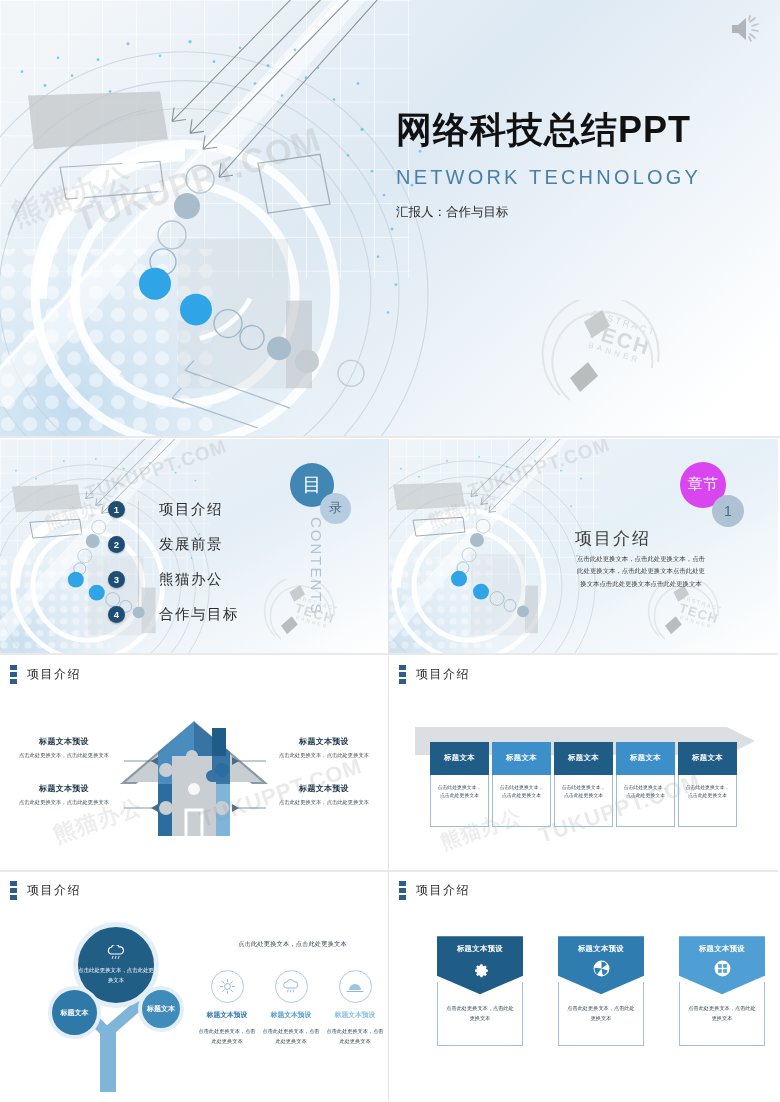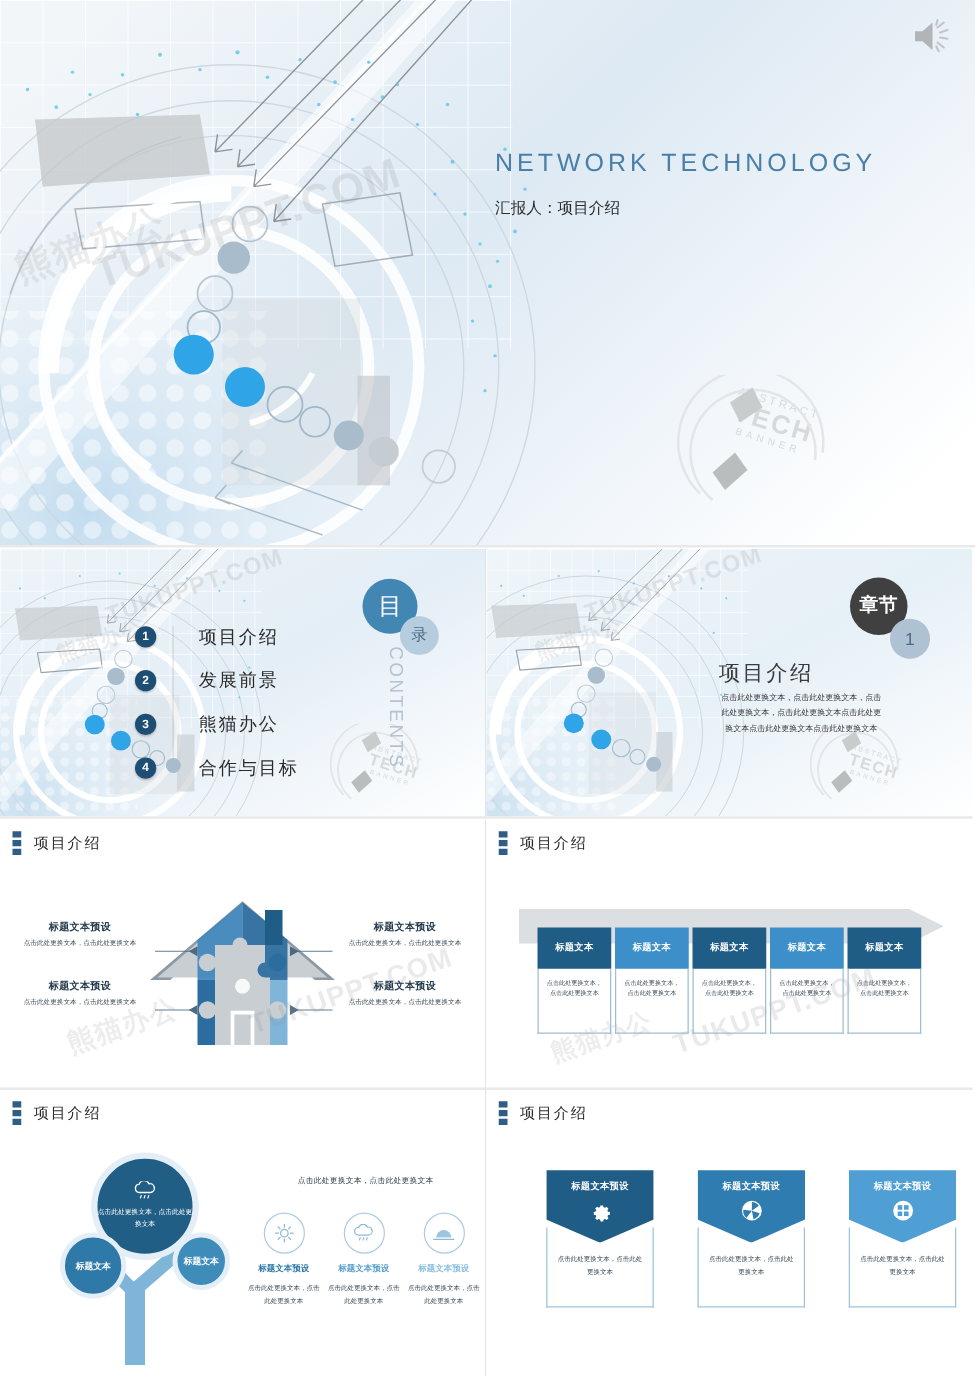--- a/index.html
+++ b/index.html
@@ -87,23 +87,23 @@
   }
   .contents-v {
     position: absolute; left: 18px; top: 54px;
     font-size: 15px; letter-spacing: 2px; color: #b4c3cf;
     writing-mode: vertical-rl;
   }
 
   
   .chap-badge { position: absolute; right: 52px; top: 23px; }
   .chap-circle {
-    width: 46px; height: 46px; border-radius: 50%; background: #404040;
+    width: 46px; height: 46px; border-radius: 50%; background: #d946ef;
     display: flex; align-items: center; justify-content: center;
-    color: #fff; font-size: 15px; font-weight: 700; letter-spacing: .5px;
+    color: #fff; font-size: 15px; font-weight: 400; letter-spacing: .5px;
   }
   .chap-num {
     position: absolute; left: 32px; top: 33px;
     width: 32px; height: 32px; border-radius: 50%; background: #aec2d3;
     display: flex; align-items: center; justify-content: center;
     color: #4a6b86; font-size: 14px;
   }
   .chap-title { position: absolute; left: 186px; top: 88px; font-size: 17px; color: #3b3b3b; letter-spacing: 2px; }
   .chap-body {
     position: absolute; left: 186px; top: 114px; width: 132px;
@@ -322,22 +322,23 @@
         <path d="M22 8 L27 4"></path>
           <path d="M24 12 L30 10"></path>
           <path d="M24 16 L30 17"></path>
         <path d="M22 20 L27 24"></path>
           <path d="M21 23 L23 27"></path>
           <path d="M21 6 L22 2"></path>
       </g>
     </svg>
 
     <div class="hero-text">
+      <div class="hero-cn">网络科技总结PPT</div>
       <div class="hero-en">NETWORK TECHNOLOGY</div>
-      <div class="hero-author">汇报人：项目介绍</div>
+      <div class="hero-author">汇报人：合作与目标</div>
     </div>
   </div>
 
   <div class="slide half">
     <div class="bg">
       <svg viewBox="0 0 389 216" preserveAspectRatio="none">
         <defs>
           <linearGradient id="tgrad" x1="0" y1="0" x2="1" y2="1">
             <stop offset="0" stop-color="#eef4f8"></stop>
               <stop offset="0.5" stop-color="#e4eef6"></stop>

